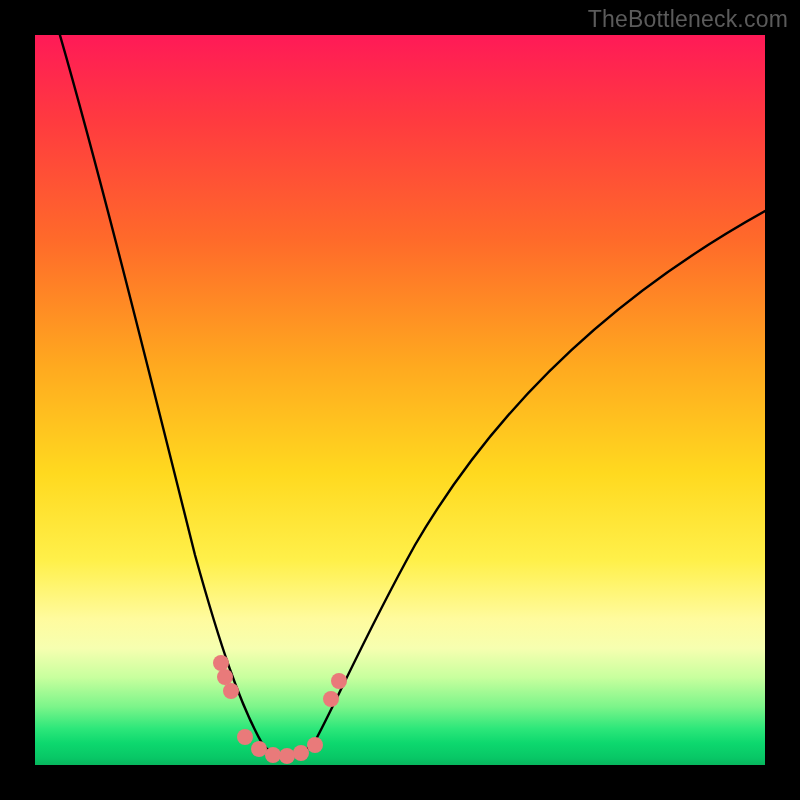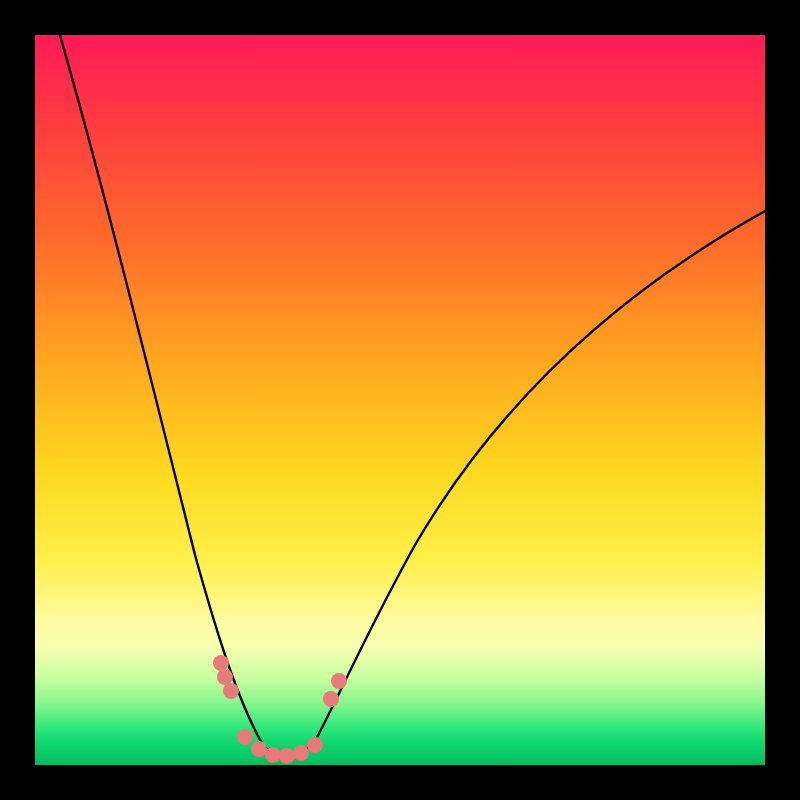--- a/index.html
+++ b/index.html
@@ -57,20 +57,21 @@
     color: #5b5b5b;
     font-size: 23px;
     font-weight: 400;
     letter-spacing: 0.2px;
   }
 </style>
 </head>
 <body>
 
 <div class="frame">
+  <div class="watermark">TheBottleneck.com</div>
 
   <div class="plot">
     <div class="gradient"></div>
 
     <svg class="curves" viewBox="0 0 730 730" preserveAspectRatio="none">
 
       <path d="M 22 -10
                C 60 120, 110 320, 160 520
                C 185 610, 205 670, 228 710" fill="none" stroke="#000" stroke-width="2.4"></path>
 

